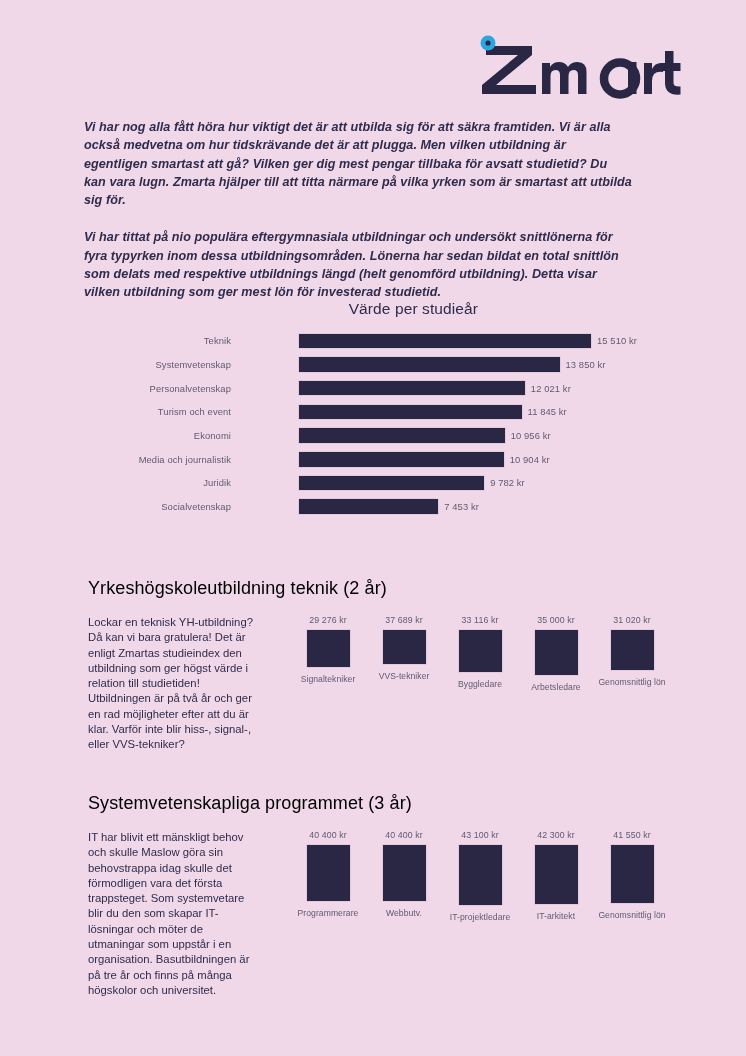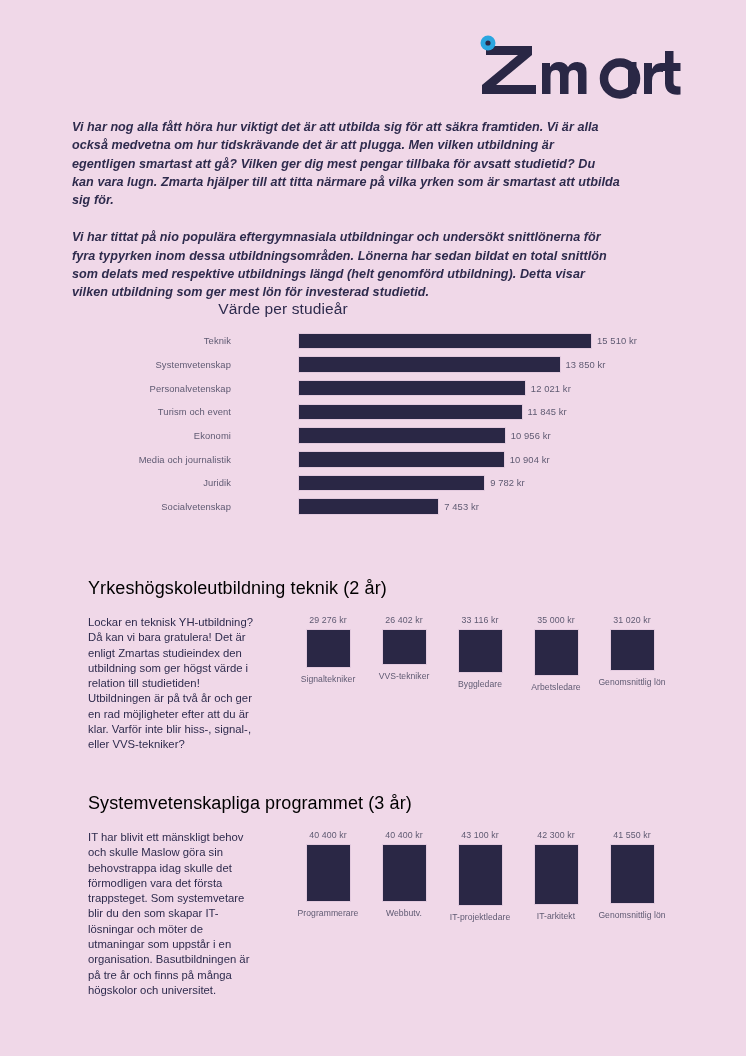--- a/index.html
+++ b/index.html
@@ -20,42 +20,42 @@
     top: 30px; right: 64px;
     height: 72px;
     display: flex;
     align-items: center;
   }
   .logo-svg { display: block; }
 
   
   .intro {
     position: absolute;
-    left: 72px; top: 118px;
+    left: 84px; top: 118px;
     width: 548px;
   }
   .intro p {
     font-style: italic;
     font-weight: bold;
     font-size: 12.6px;
     line-height: 18.3px;
     color: #2e2b4d;
     letter-spacing: 0.05px;
   }
   .intro p.second { margin-top: 19px; }
 
   
   .hchart {
     position: absolute;
     left: 88px; top: 300px;
     width: 560px;
   }
   .hchart-title {
     font-size: 15.5px;
-    text-align: center;
+    text-align: right;
     color: #2e2b4d;
     width: 390px;
     margin-left: 0;
     letter-spacing: 0.1px;
   }
   .hrows { margin-top: 11px; }
   .hrow {
     display: flex;
     align-items: center;
     height: 23.7px;
@@ -240,21 +240,21 @@
   <div class="section-title">Yrkeshögskoleutbildning teknik (2 år)</div>
   <div class="section-body">
     <div class="section-text">Lockar en teknisk YH-utbildning? Då kan vi bara gratulera! Det är enligt Zmartas studieindex den utbildning som ger högst värde i relation till studietiden! Utbildningen är på två år och ger en rad möjligheter efter att du är klar. Varför inte blir hiss-, signal-, eller VVS-tekniker?</div>
     <div class="vchart" id="vchart1">
         <div class="vcol">
           <div class="vcol-value">29 276 kr</div>
           <div class="vbar" style="height: 39.3135px;"></div>
           <div class="vcol-label">Signaltekniker</div>
         </div>
         <div class="vcol">
-          <div class="vcol-value">26 402 kr</div>
+          <div class="vcol-value">37 689 kr</div>
           <div class="vbar" style="height: 35.8395px;"></div>
           <div class="vcol-label">VVS-tekniker</div>
         </div>
         <div class="vcol">
           <div class="vcol-value">33 116 kr</div>
           <div class="vbar" style="height: 44.4701px;"></div>
           <div class="vcol-label">Byggledare</div>
         </div>
         <div class="vcol">
           <div class="vcol-value">35 000 kr</div>

